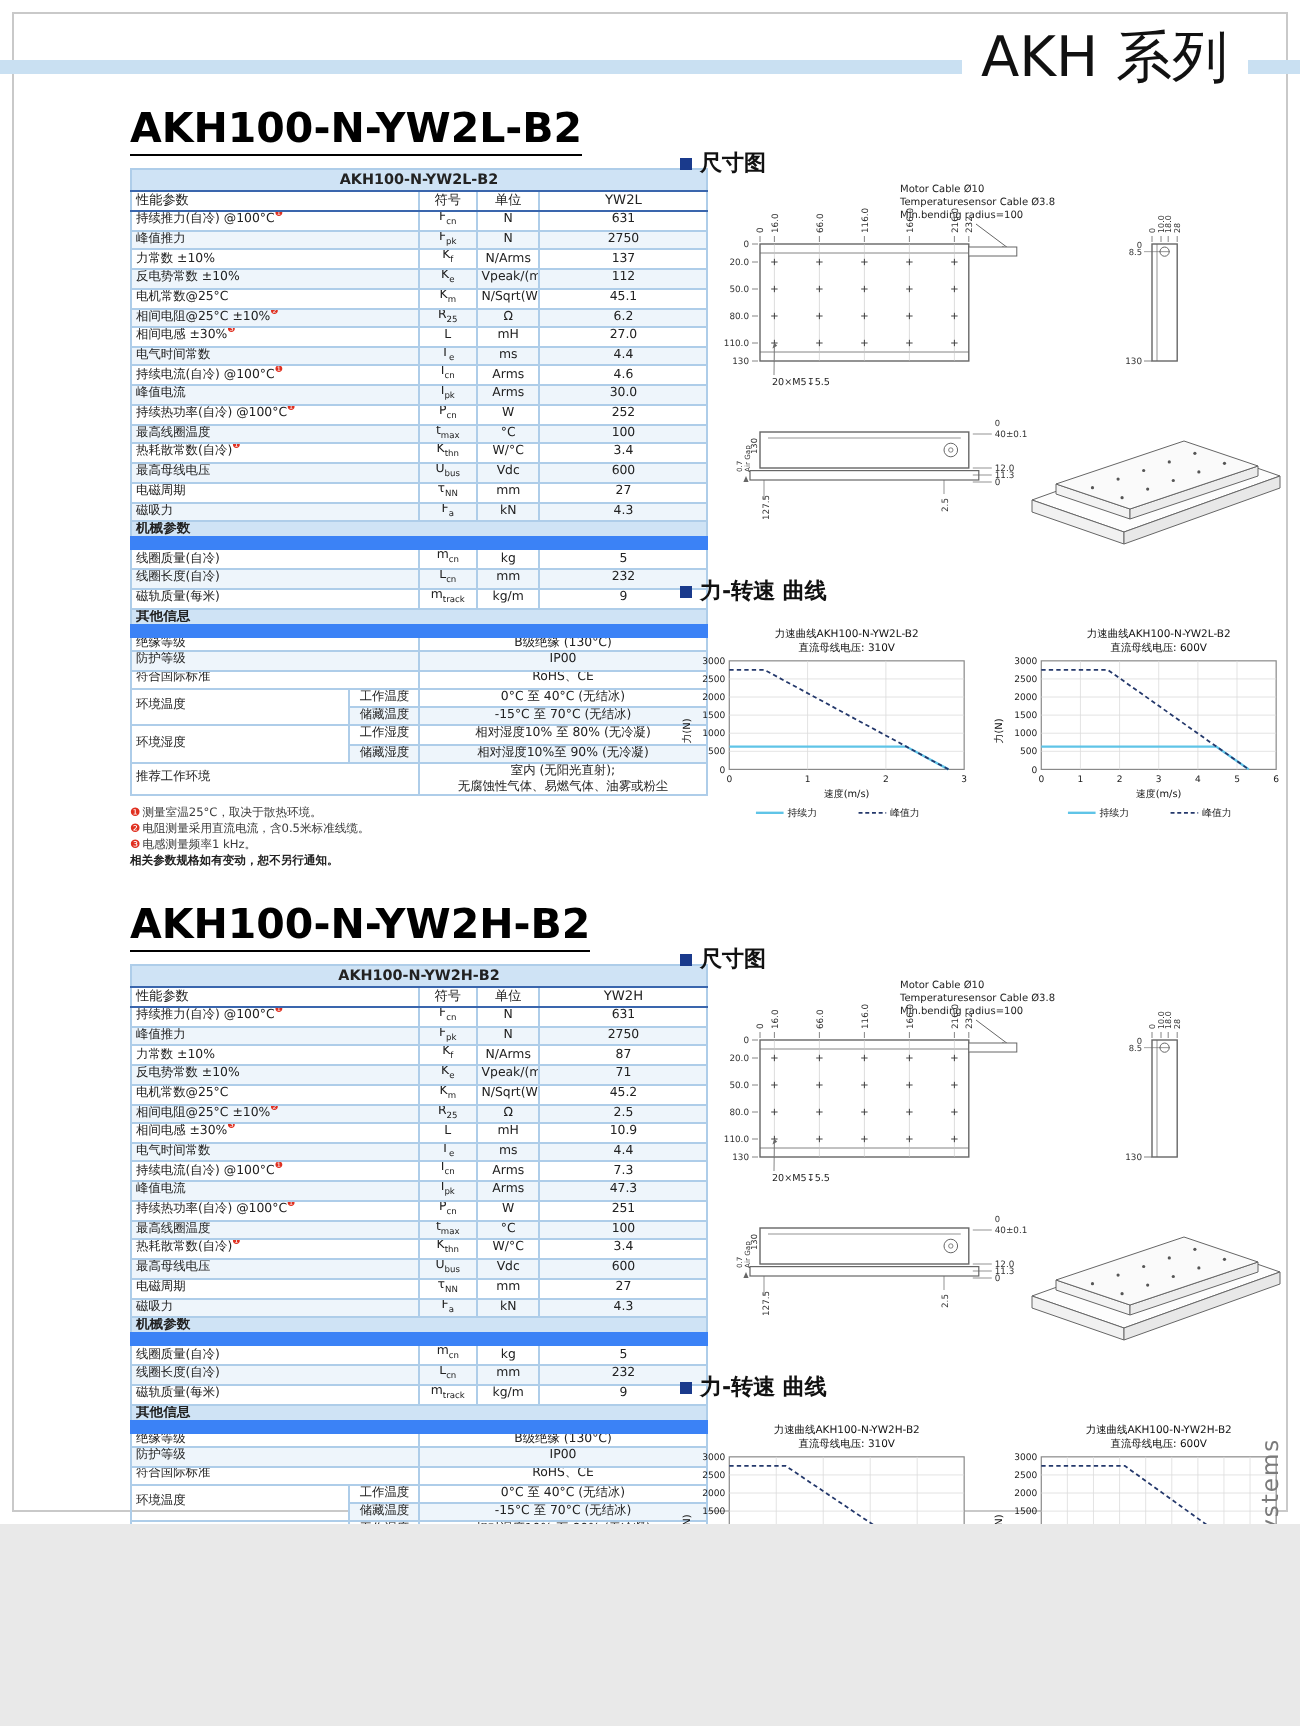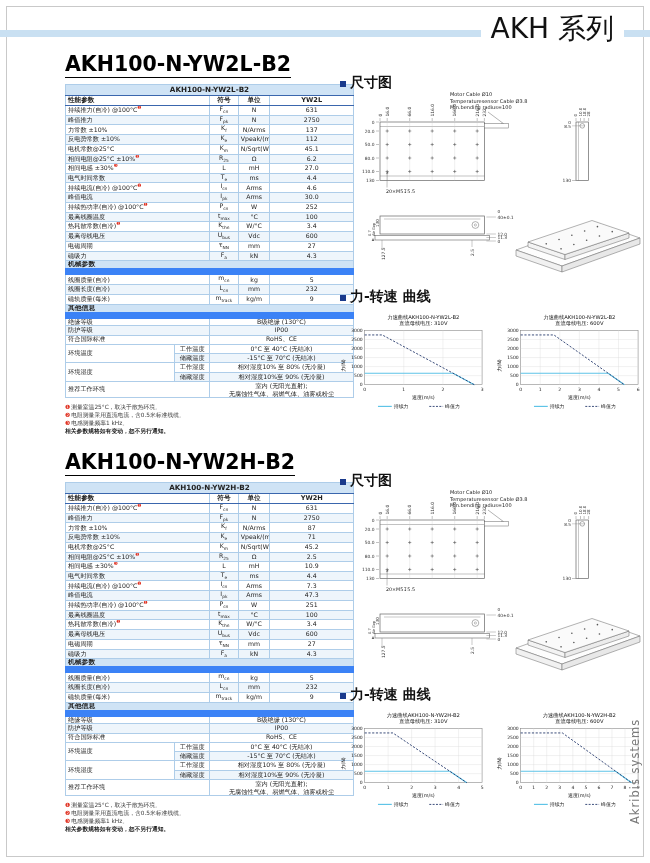--- a/index.html
+++ b/index.html
@@ -1,47 +1,47 @@
 <!DOCTYPE html>
 <html><head>
 <meta charset="utf-8">
 <style>
   html,body{margin:0;padding:0;background:#e9e9e9;}
   *{box-sizing:border-box;}
-  .page{position:relative;width:650px;height:863px;background:#ffffff;margin:0 auto;
+  .page{position:relative;width:650px;height:762px;background:#ffffff;margin:0 auto;
         font-family:"DejaVu Sans","Liberation Sans",sans-serif;color:#1a1a1a;overflow:hidden;}
   .page-frame{position:absolute;left:6px;top:6px;right:6px;bottom:6px;border:1px solid #c9c9c9;pointer-events:none;}
   
   .band{position:absolute;left:0;top:30px;height:7px;width:650px;background:#c9e0f2;}
   .series-title{position:absolute;top:12px;right:26px;font-size:28px;font-weight:400;color:#111;
                 background:#fff;padding:0 10px;line-height:1.2;z-index:2;}
   
   .model-section{position:absolute;left:0;width:650px;height:396px;}
   .left-col{position:absolute;left:45px;top:0;width:289px;margin-left:20px;}
   .model-heading{font-size:20.5px;font-weight:700;letter-spacing:0px;color:#000;margin:0 0 6px 0;
                  display:inline-block;border-bottom:1.5px solid #000;padding-bottom:1px;}
   table.spec{width:289px;border-collapse:collapse;border:1px solid #3a66ad;table-layout:fixed;
              font-size:6.2px;line-height:1.05;color:#222;}
   table.spec td{border:0.5px solid #aecde9;padding:0 2px;height:9.3px;overflow:hidden;white-space:nowrap;}
   tr.title-row td{background:#cfe3f5;text-align:center;font-weight:700;font-size:7.2px;height:11px;
                   border-bottom:1px solid #3a66ad;}
-  tr.cols-row td{font-weight:700;border-bottom:1px solid #3a66ad;background:#fff;font-size:6.6px;height:10px;}
+  tr.cols-row td{font-weight:400;border-bottom:1px solid #3a66ad;background:#fff;font-size:6.6px;height:10px;}
   tr.sec-row td{background:#cfe3f5;font-weight:700;font-size:6.8px;height:10px;
                 border-top:1px solid #3a66ad;border-bottom:7px solid #3b82f6;}
   td.c{text-align:center;}
   tr.alt td{background:#eef5fb;}
   sup.mark{color:#e03020;font-size:4.6px;vertical-align:super;line-height:0;}
   table.spec sub{font-size:4.3px;}
   td.rec{white-space:normal;line-height:1.15;padding:1px 2px;}
   .footnotes{margin-top:5px;font-size:5.8px;line-height:1.4;color:#3a3a3a;}
   .footnotes .mark{color:#e03020;margin-right:1px;}
   .footnotes .plain{font-weight:700;color:#222;}
   
   .right-col{position:absolute;left:338px;top:0;width:308px;}
-  .blk-label{position:absolute;left:2px;font-size:14px;font-weight:700;color:#111;}
+  .blk-label{position:absolute;left:2px;font-size:11px;font-weight:700;color:#111;}
   .blk-label .sq{display:inline-block;width:6px;height:6px;background:#1a3a8c;margin-right:4px;}
   .blk-label.dim{top:22px;}
   .blk-label.curve{top:236px;}
   .dim-svg{position:absolute;left:0;top:36px;width:308px;height:208px;}
   .chart-svg{position:absolute;top:258px;width:150px;height:104px;}
   .chart-svg.c0{left:0px;}
   .chart-svg.c1{left:156px;}
   
   .brand-vertical{position:absolute;right:8px;top:684px;height:140px;writing-mode:vertical-rl;
                   transform:rotate(180deg);font-size:11.5px;color:#7a7a7a;letter-spacing:1px;}

